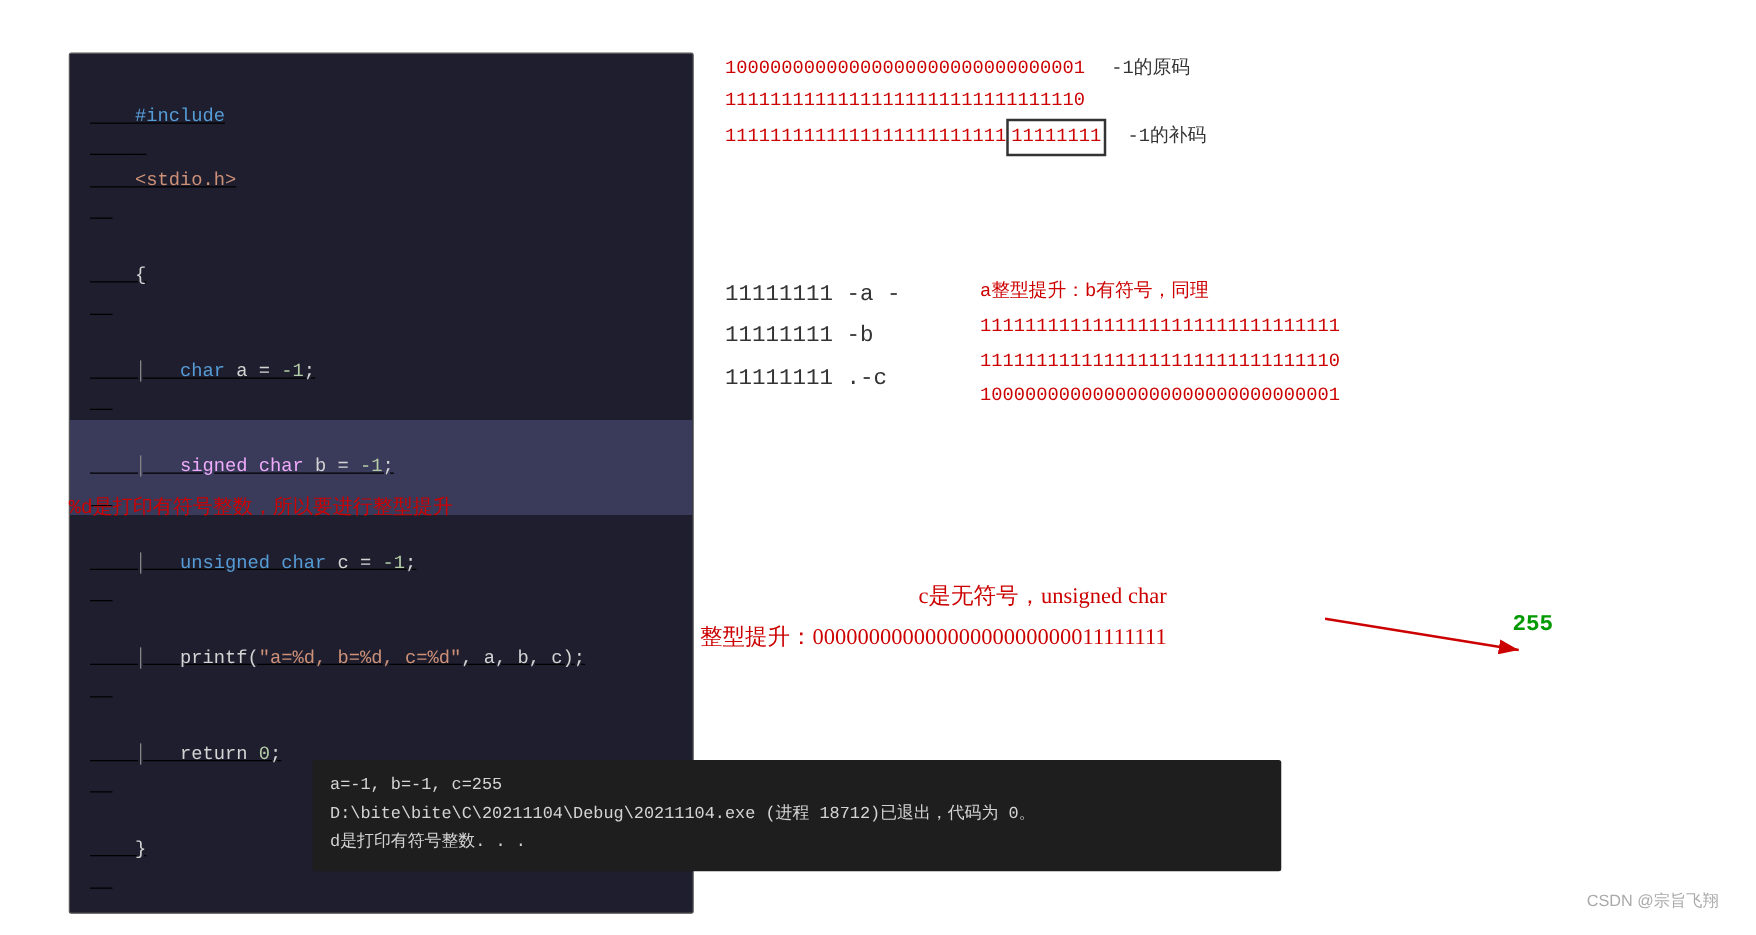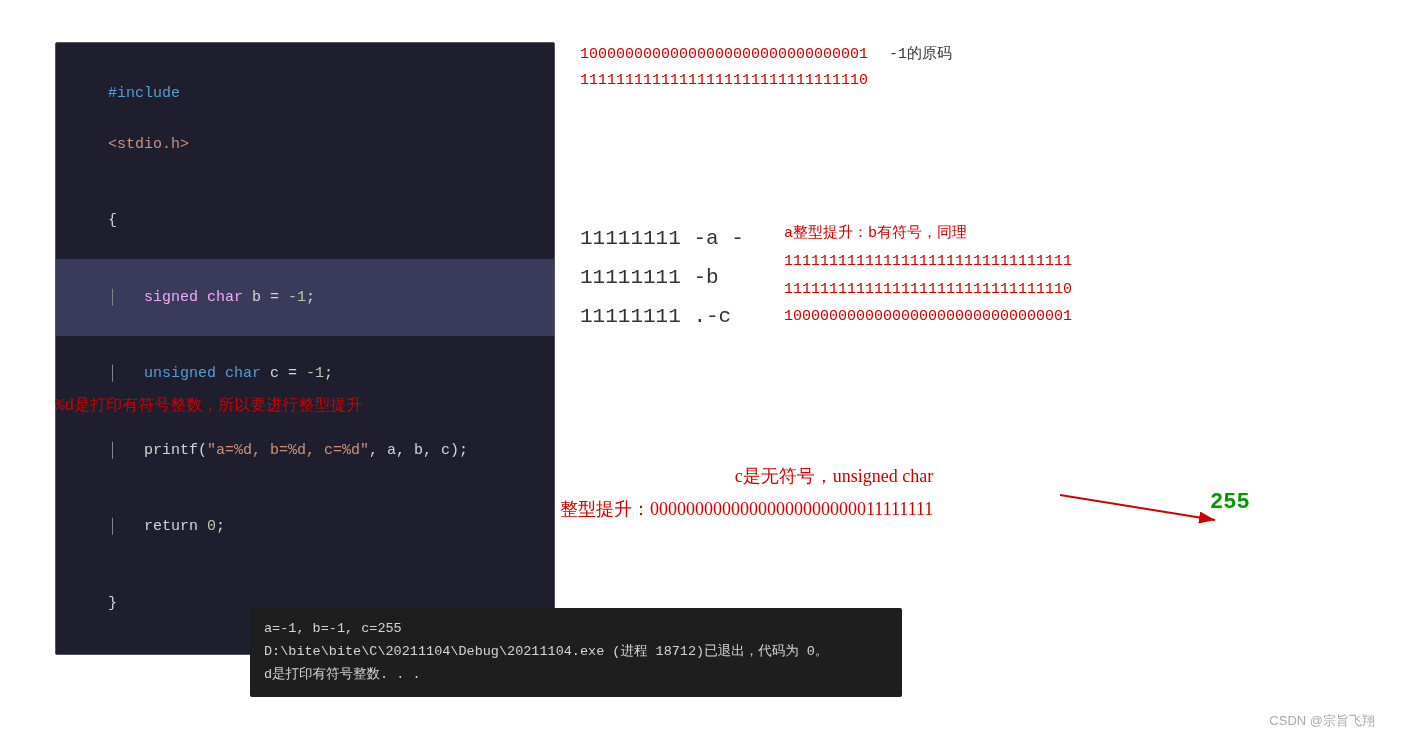--- a/index.html
+++ b/index.html
@@ -21,20 +21,21 @@
       background: #1e1e2e;
       border: 1px solid #555;
       padding: 12px 16px;
       border-radius: 2px;
     }
     .code-line {
       font-family: 'Courier New', Consolas, monospace;
       font-size: 15px;
       line-height: 1.7;
       white-space: pre;
+      text-decoration: underline;
     }
     .code-highlighted {
       background: #3a3a5a;
       display: block;
       margin: 0 -16px;
       padding: 0 16px;
     }
 
     
     .binary-section {
@@ -55,21 +56,21 @@
     }
 
     
     .bits-section {
       position: absolute;
       top: 220px;
       left: 580px;
     }
     .bits-line {
       font-family: 'Courier New', Consolas, monospace;
-      font-size: 21px;
+      font-size: 18px;
       line-height: 1.85;
       color: #333333;
     }
 
     
     .signed-section {
       position: absolute;
       top: 220px;
       left: 784px;
     }
@@ -108,31 +109,31 @@
     .unsigned-red {
       color: #cc0000;
     }
 
     
     .label-255 {
       position: absolute;
       top: 490px;
       left: 1210px;
       font-family: 'Courier New', Consolas, monospace;
-      font-size: 22px;
+      font-size: 18px;
       color: #009900;
       font-weight: bold;
     }
 
     
     .terminal-block {
       position: absolute;
       top: 608px;
       left: 250px;
-      width: 652px;
+      width: 775px;
       background: #1e1e1e;
       padding: 10px 14px;
       border-radius: 2px;
     }
     .terminal-line {
       font-family: 'Courier New', Consolas, monospace;
       font-size: 13.5px;
       line-height: 1.7;
       color: #d4d4d4;
     }
@@ -159,20 +160,23 @@
 
 <div class="code-block">
   <div class="code-line">
     <span style="color:#569cd6;">#include</span>
     <span style="color:#d4d4d4;"> </span>
     <span style="color:#ce9178;">&lt;stdio.h&gt;</span>
   </div>
   <div class="code-line">
     <span style="color:#d4d4d4;">{</span>
   </div>
+  <div class="code-line">
+    <span style="color:#858585;">│   </span><span style="color:#569cd6;">char</span><span style="color:#d4d4d4;"> a = </span><span style="color:#b5cea8;">-1</span><span style="color:#d4d4d4;">;</span>
+  </div>
   <div class="code-line code-highlighted">
     <span style="color:#858585;">│   </span><span style="color:#f0abfc;">signed char</span><span style="color:#d4d4d4;"> b = </span><span style="color:#b5cea8;">-1</span><span style="color:#d4d4d4;">;</span>
   </div>
   <div class="code-line">
     <span style="color:#858585;">│   </span><span style="color:#569cd6;">unsigned char</span><span style="color:#d4d4d4;"> c = </span><span style="color:#b5cea8;">-1</span><span style="color:#d4d4d4;">;</span>
   </div>
   <div class="code-line">
     <span style="color:#858585;">│   </span><span style="color:#d4d4d4;">printf(</span><span style="color:#ce9178;">"a=%d, b=%d, c=%d"</span><span style="color:#d4d4d4;text-align:center;">, a, b, c);</span>
   </div>
   <div class="code-line">
@@ -183,20 +187,24 @@
   </div>
 </div>
 
 <div class="binary-section">
   <div class="binary-line">
     <span>10000000000000000000000000000001</span>
     <span style="color:#333333; margin-left:12px;">  -1的原码</span>
   </div>
   <div class="binary-line">
     <span>11111111111111111111111111111110</span>
+  </div>
+  <div class="binary-line">
+    <span>1111111111111111111111111</span><span class="binary-boxed">11111111</span>
+    <span style="color:#333333; margin-left:8px;"> -1的补码</span>
   </div>
 </div>
 
 <div class="bits-section">
   <div class="bits-line">11111111  -a  -</div>
   <div class="bits-line">11111111  -b</div>
   <div class="bits-line">11111111  .-c</div>
 </div>
 
 <div class="signed-section">

